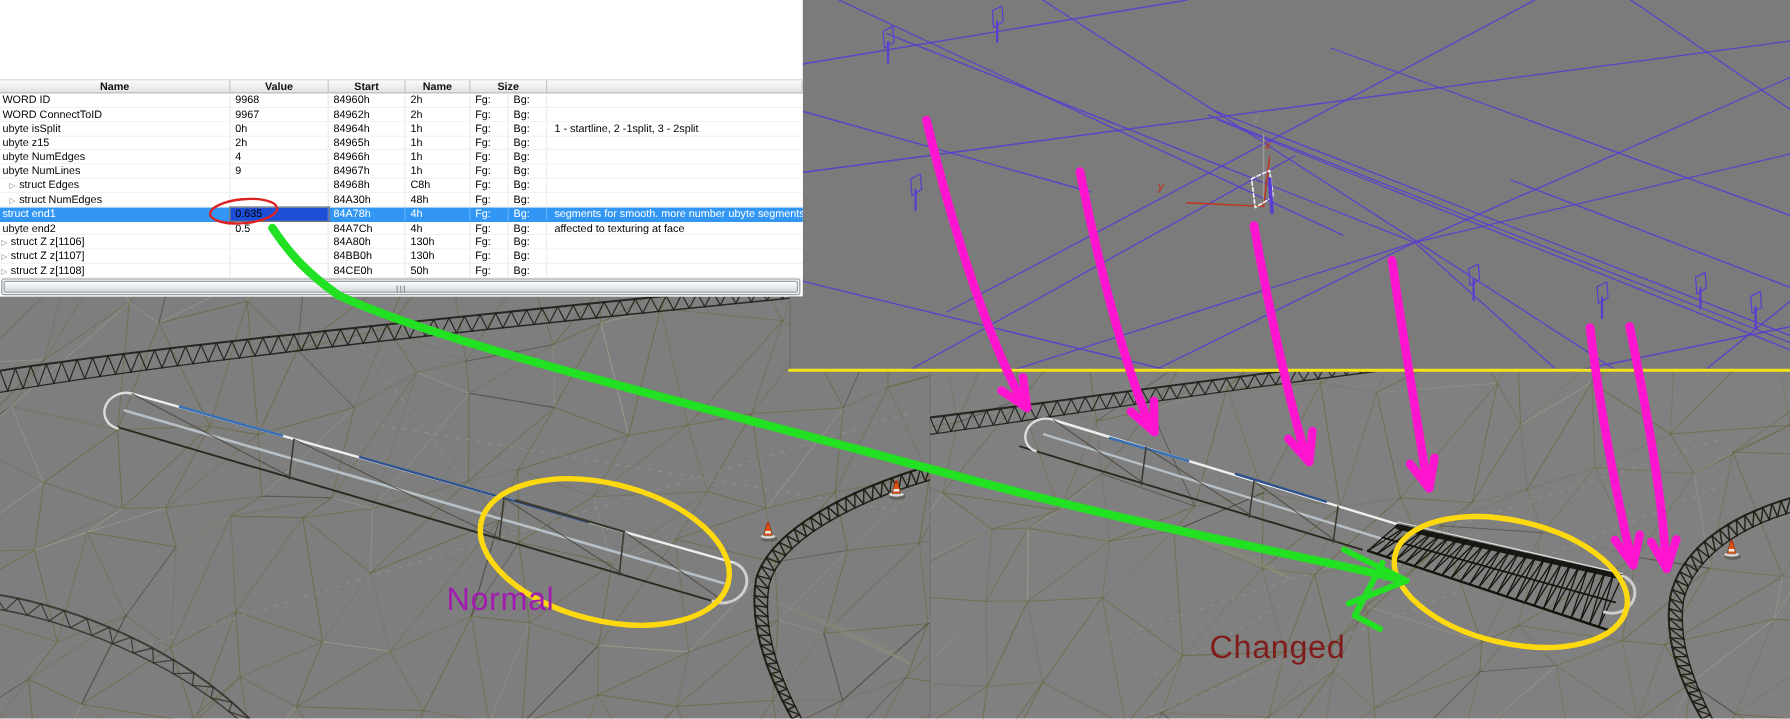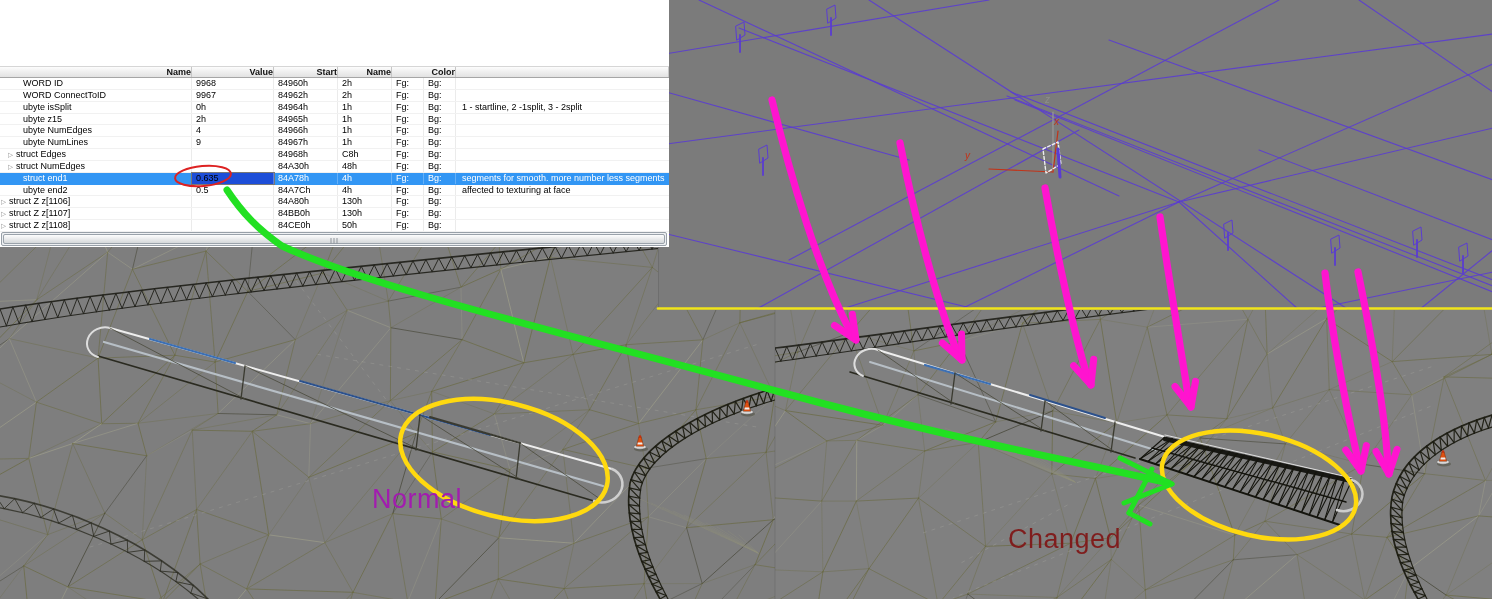--- a/index.html
+++ b/index.html
@@ -6,30 +6,30 @@
   .stage{position:relative;width:1492px;height:599px;overflow:hidden;background:#fff;
          font-family:"Liberation Sans",sans-serif}
   .vp{position:absolute;overflow:hidden}
   #vpL{left:0;top:247px;width:775px;height:352px;z-index:1;background:#7e7e7e}
   #vpR{left:775px;top:310px;width:717px;height:289px;z-index:1;background:#808080}
   #vpT{left:658px;top:0;width:834px;height:310px;z-index:2;background:#7b7b7b;border-left:1px solid #6e6e6e}
   .panel{position:absolute;left:0;top:0;width:669px;height:247px;background:#fff;z-index:3}
   .thead{position:absolute;top:66px;left:0;width:669px;height:12px;display:grid;
          grid-template-columns:192px 82px 64px 54px 64px 1fr;
          background:linear-gradient(#fcfcfc,#e2e2e2);border-top:1px solid #d6d6d6;border-bottom:1px solid #a6a6a6;box-sizing:border-box}
-  .hcell{font-size:9px;line-height:10px;font-weight:700;color:#111;text-align:right;
+  .hcell{font-size:9px;line-height:10px;font-weight:700;color:#111;text-align:center;
          border-right:1px solid #c6c6c6;overflow:hidden;white-space:nowrap}
   .tbody{position:absolute;top:78px;left:0;width:669px}
   .trow{display:grid;grid-template-columns:192px 82px 64px 54px 32px 32px 1fr;height:11.85px;
         box-sizing:border-box;border-bottom:1px solid #f1f1f1;background:#fff;color:#000}
   .trow.hl{background:#3296f4;color:#fff;border-bottom-color:#3296f4}
   .cell{font-size:9px;line-height:11px;white-space:nowrap;overflow:hidden;padding:0 0 0 4px;
         border-right:1px solid #ebebeb;box-sizing:border-box}
   .trow.hl .cell{border-right-color:rgba(255,255,255,.25)}
-  .cell.name{padding-left:23px}
+  .cell.name{padding-left:2px}
   .name.k-struct{padding-left:8px}
   .name.k-root{padding-left:1px}
   .arrow{color:#898989;font-size:6.5px;margin-right:3px}
   .cell.sel{background:#1d4ed8;color:#000;outline:1px solid #777;line-height:10px}
   .cell.cmt{border-right:none;padding-left:6px}
   .hscroll{position:absolute;left:1px;top:232px;width:666px;height:14px;background:#eef0f2;
            border:1px solid #98a0a8;border-radius:2px;box-sizing:border-box}
   .thumb{position:absolute;left:1px;top:1px;right:1px;bottom:1px;
          background:linear-gradient(#fdfdfd,#d5d8da);border:1px solid #9aa2aa;border-radius:2px}
   .grip{position:absolute;left:50%;top:3px;transform:translateX(-50%);display:flex;gap:2px}
@@ -1239,21 +1239,21 @@
     <span class="ax" id="axX">x</span>
     <span class="ax" id="axY">y</span>
   </div>
 
   <div class="panel">
     <div class="thead">
       <div class="hcell">Name</div>
       <div class="hcell">Value</div>
       <div class="hcell">Start</div>
       <div class="hcell">Name</div>
-      <div class="hcell">Color</div>
+      <div class="hcell">Size</div>
       <div class="hcell"></div>
     </div>
     <div class="tbody" id="rows">
         <div class="trow">
           <div class="cell name k-field"><span>WORD ID</span></div>
           <div class="cell val">9968</div>
           <div class="cell start">84960h</div>
           <div class="cell size">2h</div>
           <div class="cell fg">Fg:</div>
           <div class="cell bg">Bg:</div>
@@ -1322,21 +1322,21 @@
           <div class="cell bg">Bg:</div>
           <div class="cell cmt"></div>
         </div>
         <div class="trow hl">
           <div class="cell name k-field"><span>struct end1</span></div>
           <div class="cell val sel">0.635</div>
           <div class="cell start">84A78h</div>
           <div class="cell size">4h</div>
           <div class="cell fg">Fg:</div>
           <div class="cell bg">Bg:</div>
-          <div class="cell cmt">segments for smooth. more number less segments</div>
+          <div class="cell cmt">segments for smooth. more number ubyte segments</div>
         </div>
         <div class="trow">
           <div class="cell name k-field"><span>ubyte end2</span></div>
           <div class="cell val">0.5</div>
           <div class="cell start">84A7Ch</div>
           <div class="cell size">4h</div>
           <div class="cell fg">Fg:</div>
           <div class="cell bg">Bg:</div>
           <div class="cell cmt">affected to texturing at face</div>
         </div>

